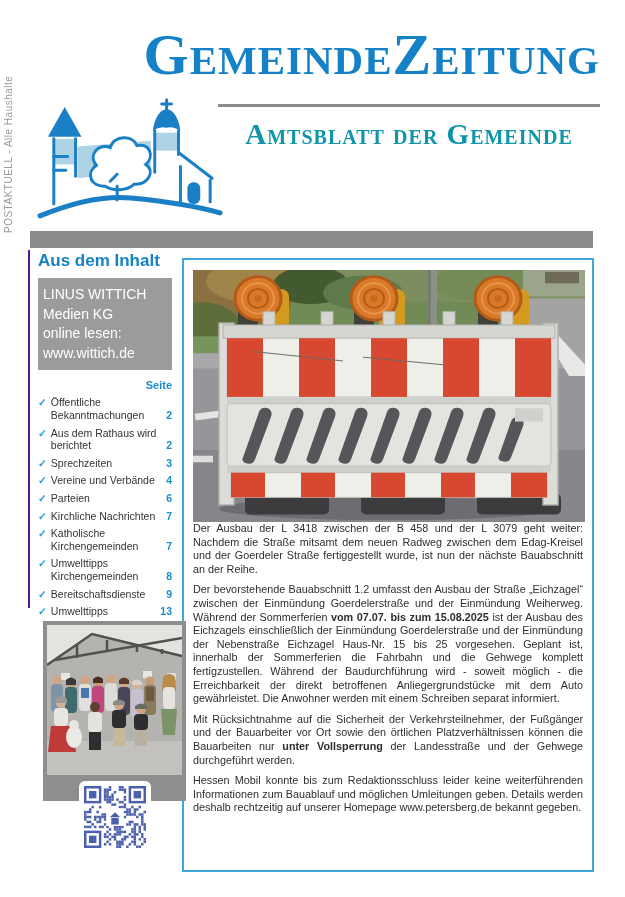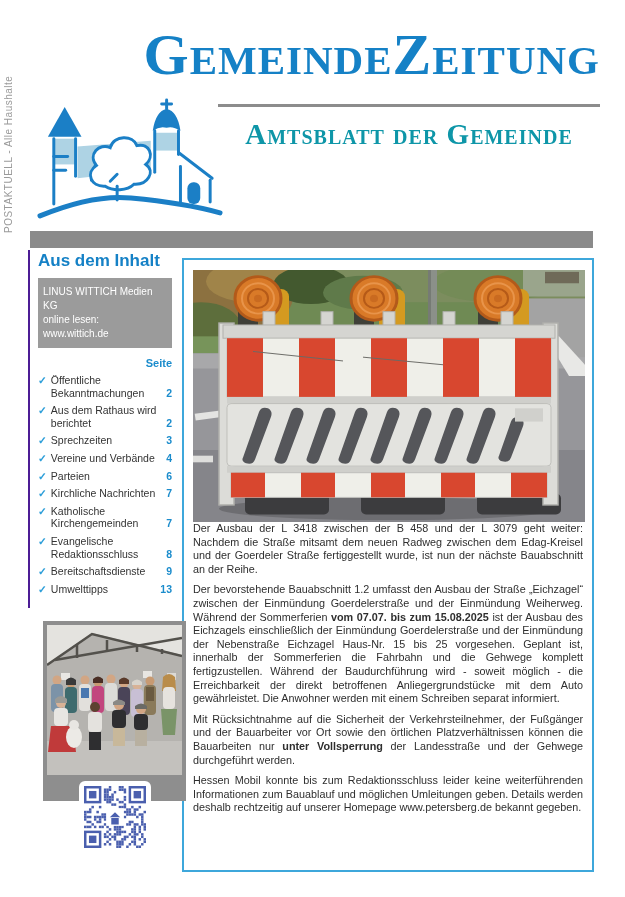--- a/index.html
+++ b/index.html
@@ -42,21 +42,21 @@
   .issue-date { left:61.5%; transform:translateX(-50%); }
   .issue-num  { right:10px; }
 
   
   .sidebar {
     position:absolute; left:28px; top:250px; width:146px; height:358px;
     border-left:2px solid #4c1d95; padding-left:8px;
   }
   .sidebar-title { color:#1581c6; font-weight:bold; font-size:17px; padding:1px 0 7px; }
   .publisher-box {
-    background:#9b9b9b; color:#ffffff; font-size:10px; line-height:1.4;
+    background:#9b9b9b; color:#ffffff; font-size:14px; line-height:1.4;
     padding:7px 5px; margin-right:2px;
   }
   .seite-label { text-align:right; color:#1b8ccc; font-weight:bold; font-size:11px; margin:9px 2px 5px 0; }
   .toc-row { display:flex; align-items:flex-end; margin-bottom:5px; font-size:10.5px; line-height:1.2; }
   .toc-check { color:#2e9fd9; font-weight:bold; margin-right:4px; align-self:flex-start; }
   .toc-label { flex:1; color:#333333; }
   .toc-page  { color:#1b8ccc; font-weight:bold; margin-left:4px; margin-right:2px; }
 
   
   .article-box {
@@ -179,21 +179,21 @@
           <span class="toc-label">Kirchliche Nachrichten</span>
           <span class="toc-page">7</span>
         </div>
         <div class="toc-row">
           <span class="toc-check">✓</span>
           <span class="toc-label">Katholische Kirchengemeinden</span>
           <span class="toc-page">7</span>
         </div>
         <div class="toc-row">
           <span class="toc-check">✓</span>
-          <span class="toc-label">Evangelische Redaktionsschluss</span>
+          <span class="toc-label">Umwelttipps Kirchengemeinden</span>
           <span class="toc-page">8</span>
         </div>
         <div class="toc-row">
           <span class="toc-check">✓</span>
           <span class="toc-label">Bereitschaftsdienste</span>
           <span class="toc-page">9</span>
         </div>
         <div class="toc-row">
           <span class="toc-check">✓</span>
           <span class="toc-label">Umwelttipps</span>

